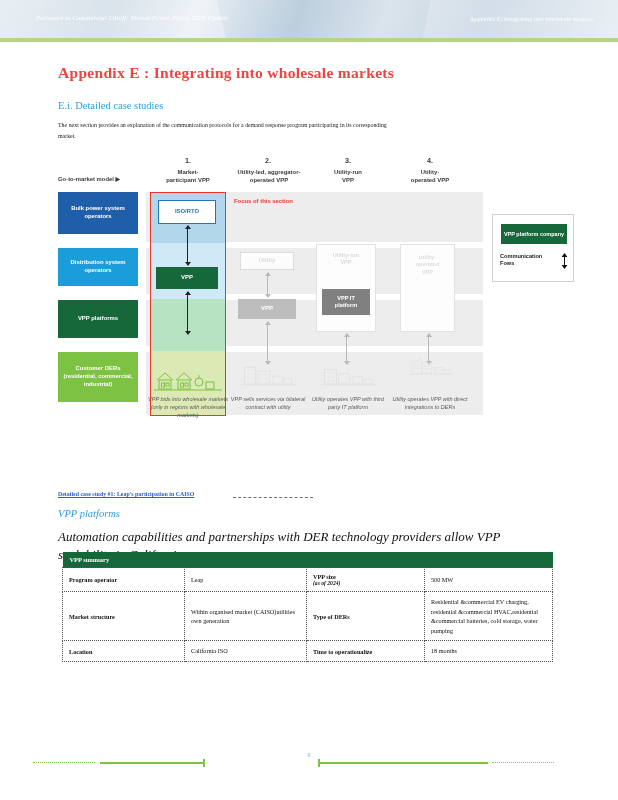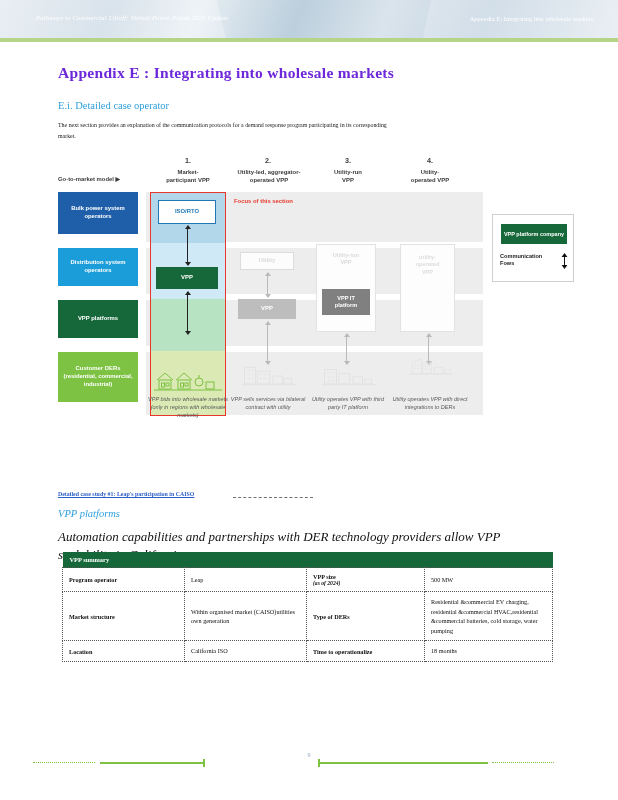--- a/index.html
+++ b/index.html
@@ -40,21 +40,21 @@
     white-space: nowrap;
   }
   .banner-rule {
     position:absolute; left:0; top:38px; width:618px; height:4px;
     background:#b5d487;
   }
 
   
   .h1 {
     position:absolute; left:58px; top:64px;
-    font-size: 15.5px; font-weight: bold; color:#6d28d9;
+    font-size: 15.5px; font-weight: bold; color:#ef4444;
     letter-spacing:.3px; white-space: nowrap;
   }
   .h2 {
     position:absolute; left:58px; top:100px;
     font-size: 10.5px; color:#2f9fdb; white-space: nowrap;
   }
   .intro {
     position:absolute; left:58px; top:120px; width:340px;
     font-size: 5.9px; color:#1b1b1b; line-height: 1.85;
   }
@@ -254,21 +254,21 @@
 </head>
 <body>
 
 <div class="banner">
   <div class="banner-left">Pathways to Commercial Liftoff: Virtual Power Plants 2025 Update</div>
   <div class="banner-right">Appendix E: Integrating into wholesale markets</div>
 </div>
 <div class="banner-rule"></div>
 
 <div class="h1">Appendix   E : Integrating     into  wholesale     markets</div>
-<div class="h2">E.i.  Detailed      case     operator</div>
+<div class="h2">E.i.  Detailed      case     studies</div>
 <div class="intro">The next section provides an explanation of the communication protocols for a demand response program participating in its corresponding market.</div>
 
 <div class="diagram">
 
   <div class="gtm-label">Go-to-market model ▶</div>
 
   <div class="col-num" style="left:92px;top:0px;width:76px;">1.</div>
   <div class="col-num" style="left:172px;top:0px;width:76px;">2.</div>
   <div class="col-num" style="left:252px;top:0px;width:76px;">3.</div>
   <div class="col-num" style="left:334px;top:0px;width:76px;">4.</div>

